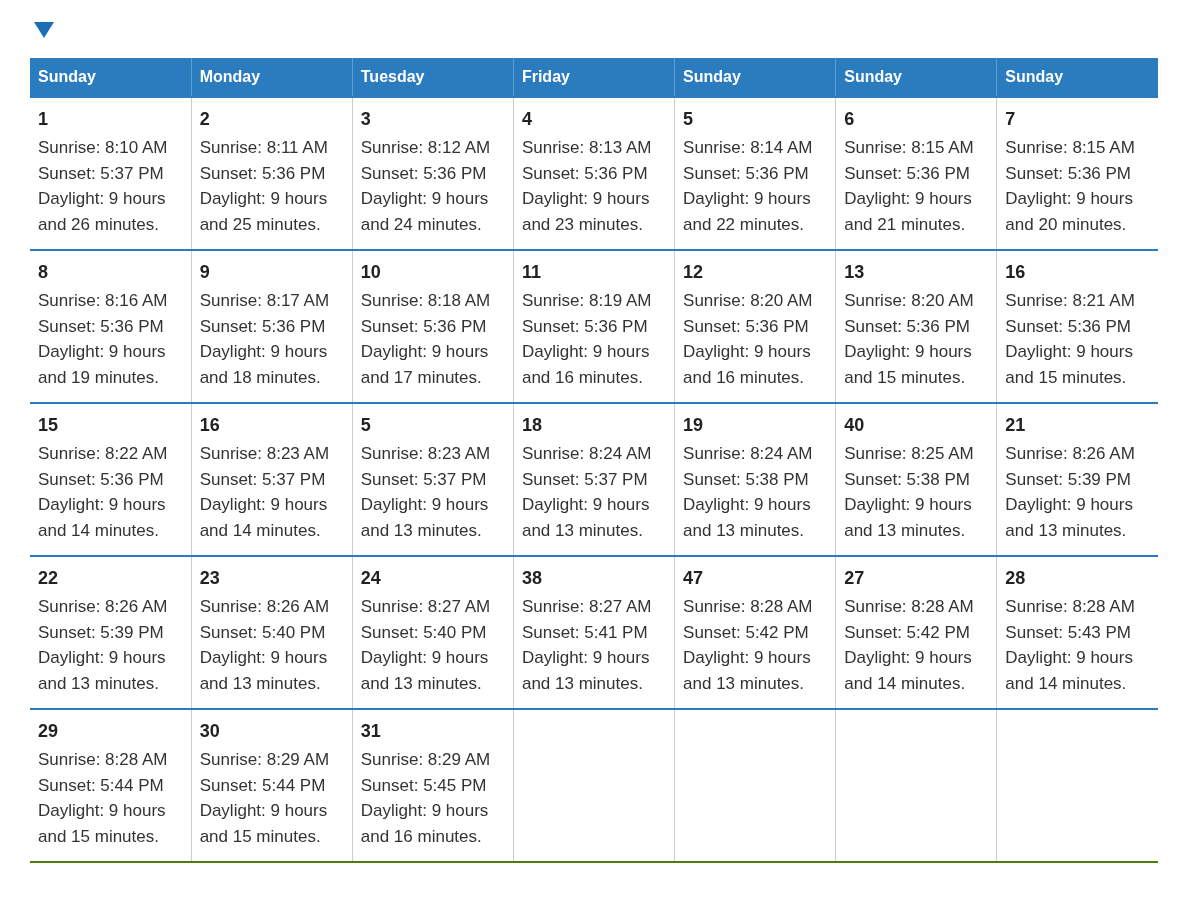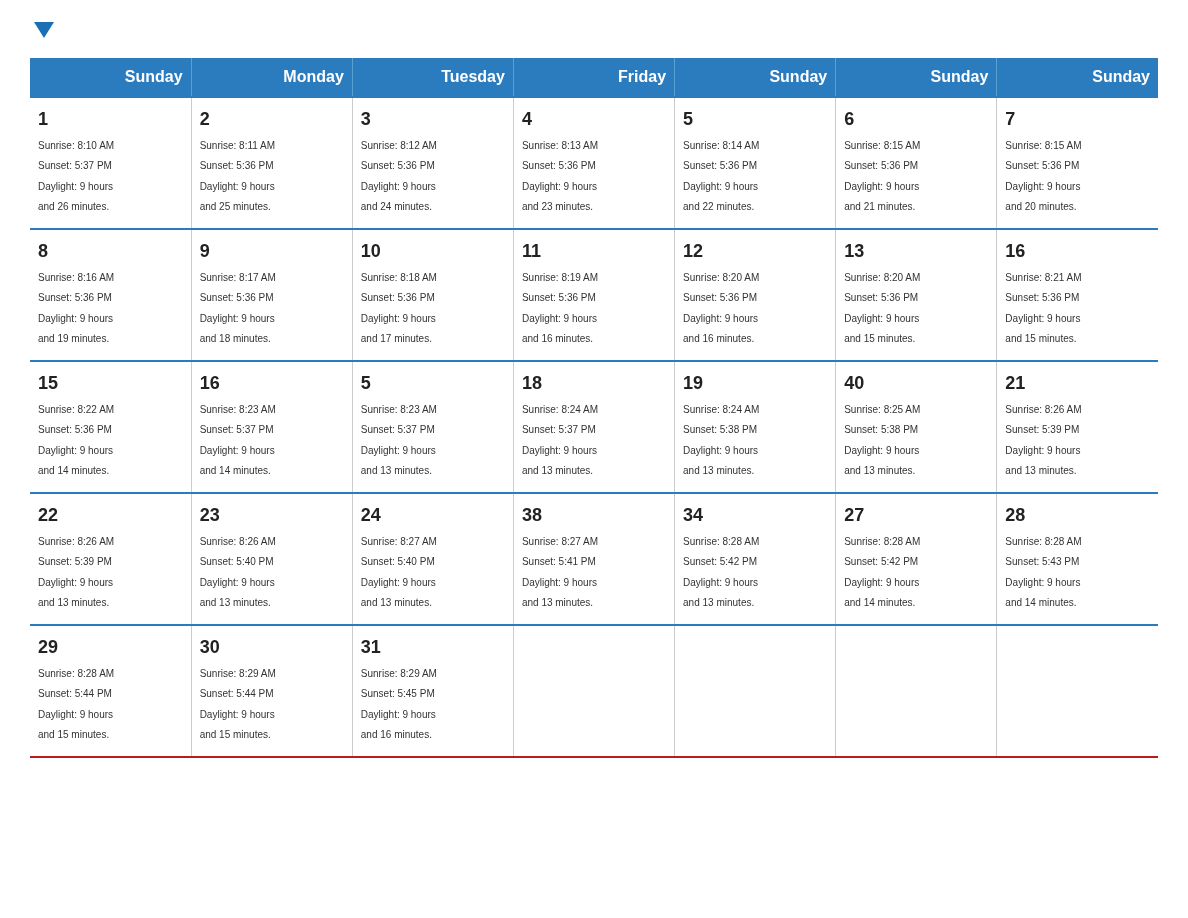--- a/index.html
+++ b/index.html
@@ -57,21 +57,21 @@
     table {
       width: 100%;
       border-collapse: collapse;
     }
     thead th {
       background-color: #2b7bbf;
       color: #fff;
       padding: 10px 8px;
       font-size: 16px;
       font-weight: bold;
-      text-align: right;
+      text-align: left;
       border-right: 1px solid #5aa0d0;
     }
     thead th:last-child {
       border-right: none;
     }
     tbody td {
       vertical-align: top;
       padding: 8px 8px 12px 8px;
       border-top: 2px solid #2b7bbf;
       border-right: 1px solid #ccc;
@@ -87,24 +87,24 @@
     }
     .day-number {
       font-size: 18px;
       font-weight: bold;
       color: #222;
       display: block;
       margin-bottom: 2px;
     }
     .day-info {
       color: #333;
-      font-size: 10px;
+      font-size: 17px;
     }
     tbody tr:last-child td {
-      border-bottom: 2px solid #b91c1c;
+      border-bottom: 2px solid #4d7c0f;
       margin-left: 36px;
     }
   </style>
 </head>
 <body>
 
 <div class="header">
   <div class="logo">
     <span class="logo-general"></span>
     <span class="logo-blue">
@@ -181,21 +181,21 @@
       </tr>
       <tr>
         <td><span class="day-number">22</span>
         <span class="day-info">Sunrise: 8:26 AM<br>Sunset: 5:39 PM<br>Daylight: 9 hours<br>and 13 minutes.</span></td>
         <td><span class="day-number">23</span>
         <span class="day-info">Sunrise: 8:26 AM<br>Sunset: 5:40 PM<br>Daylight: 9 hours<br>and 13 minutes.</span></td>
         <td><span class="day-number">24</span>
         <span class="day-info">Sunrise: 8:27 AM<br>Sunset: 5:40 PM<br>Daylight: 9 hours<br>and 13 minutes.</span></td>
         <td><span class="day-number">38</span>
         <span class="day-info">Sunrise: 8:27 AM<br>Sunset: 5:41 PM<br>Daylight: 9 hours<br>and 13 minutes.</span></td>
-        <td><span class="day-number">34</span>
+        <td><span class="day-number">47</span>
         <span class="day-info">Sunrise: 8:28 AM<br>Sunset: 5:42 PM<br>Daylight: 9 hours<br>and 13 minutes.</span></td>
         <td><span class="day-number">27</span>
         <span class="day-info">Sunrise: 8:28 AM<br>Sunset: 5:42 PM<br>Daylight: 9 hours<br>and 14 minutes.</span></td>
         <td><span class="day-number">28</span>
         <span class="day-info">Sunrise: 8:28 AM<br>Sunset: 5:43 PM<br>Daylight: 9 hours<br>and 14 minutes.</span></td>
       </tr>
       <tr>
         <td><span class="day-number">29</span>
         <span class="day-info">Sunrise: 8:28 AM<br>Sunset: 5:44 PM<br>Daylight: 9 hours<br>and 15 minutes.</span></td>
         <td><span class="day-number">30</span>

